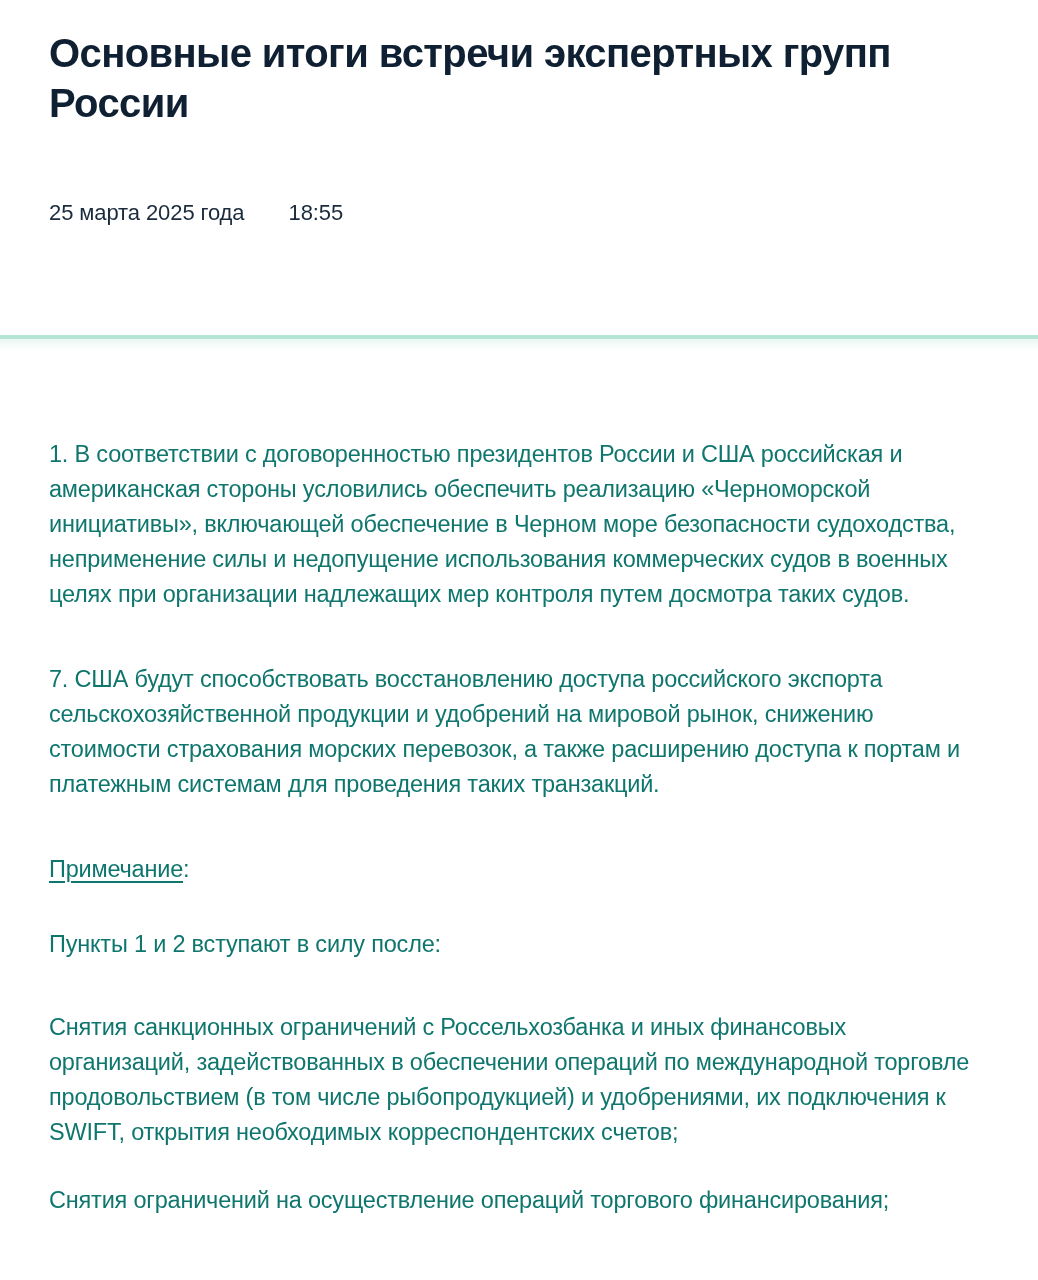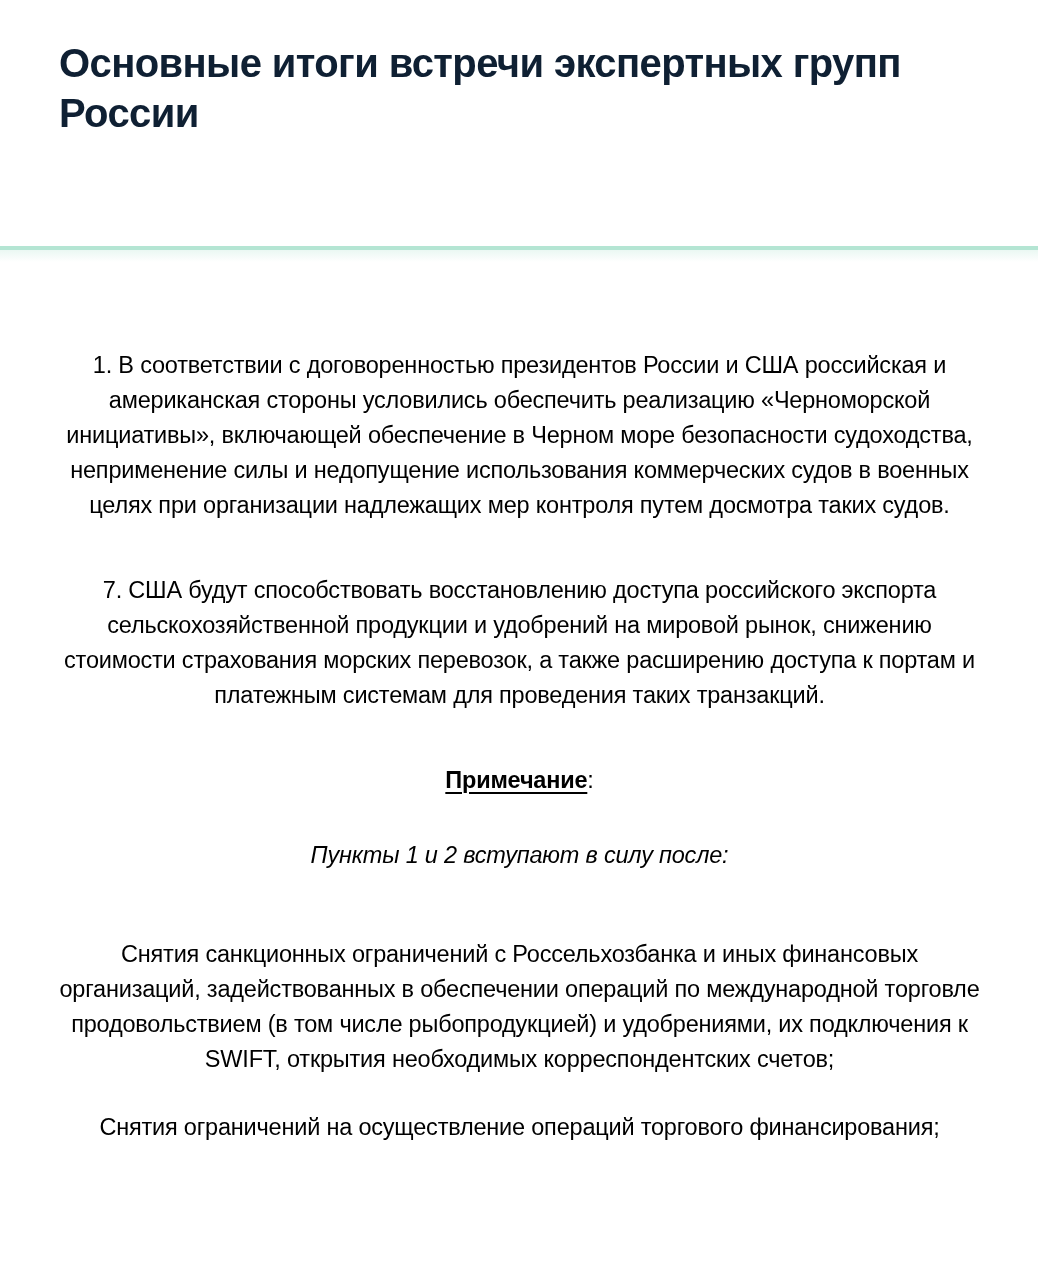--- a/index.html
+++ b/index.html
@@ -17,21 +17,21 @@
   }
   .page {
     width: 1038px;
     min-height: 1280px;
     background: #ffffff;
   }
   .article-header {
     padding: 28px 48px 0 49px;
   }
   h1.article-title {
-    margin: 10px;
+    margin: 0;
     font-weight: 700;
     font-size: 40px;
     line-height: 50px;
     letter-spacing: -0.6px;
     color: #0f2033;
   }
   h1.article-title .title-line {
     display: block;
   }
   .article-meta {
@@ -60,53 +60,54 @@
     padding: 0 48px 30px 49px;
     margin-top: 86px;
     color: #1a2b3d;
   }
   .article-body p {
     margin: 0 0 50px 0;
     max-width: 945px;
     font-size: 23.5px;
     line-height: 35px;
     letter-spacing: -0.2px;
-    color: #000000;
-    text-align: center;
+    color: #0f766e;
   }
   .article-body p.note-label-line {
     margin-bottom: 40px;
   }
   .article-body p.note-intro {
-    margin-bottom: 64px;
-    font-style: italic;
+    margin-bottom: 48px;
   }
   .article-body p.note-item-1 {
     margin-bottom: 33px;
   }
   .article-body p.note-item-2 {
     margin-bottom: 13px;
   }
   .underlined {
     text-decoration: underline;
     text-underline-offset: 4px;
     text-decoration-thickness: 2px;
-    font-weight: bold;
   }
 </style>
 </head>
 <body>
 
 <div class="page">
 
   <div class="article-header">
     <h1 class="article-title">
       <span class="title-line">Основные итоги встречи экспертных групп России</span>
     </h1>
 
+    <div class="article-meta">
+      <span class="date">25 марта 2025 года</span>
+      <span class="time">18:55</span>
+    </div>
   </div>
 
   <div class="divider"></div>
   <div class="divider-fade"></div>
 
   <div class="article-body">
 
     <p>1. В соответствии с договоренностью президентов России и США российская и американская стороны условились обеспечить реализацию «Черноморской инициативы», включающей обеспечение в Черном море безопасности судоходства, неприменение силы и недопущение использования коммерческих судов в военных целях при организации надлежащих мер контроля путем досмотра таких судов.</p>
 
     <p>7. США будут способствовать восстановлению доступа российского экспорта сельскохозяйственной продукции и удобрений на мировой рынок, снижению стоимости страхования морских перевозок, а также расширению доступа к портам и платежным системам для проведения таких транзакций.</p>

